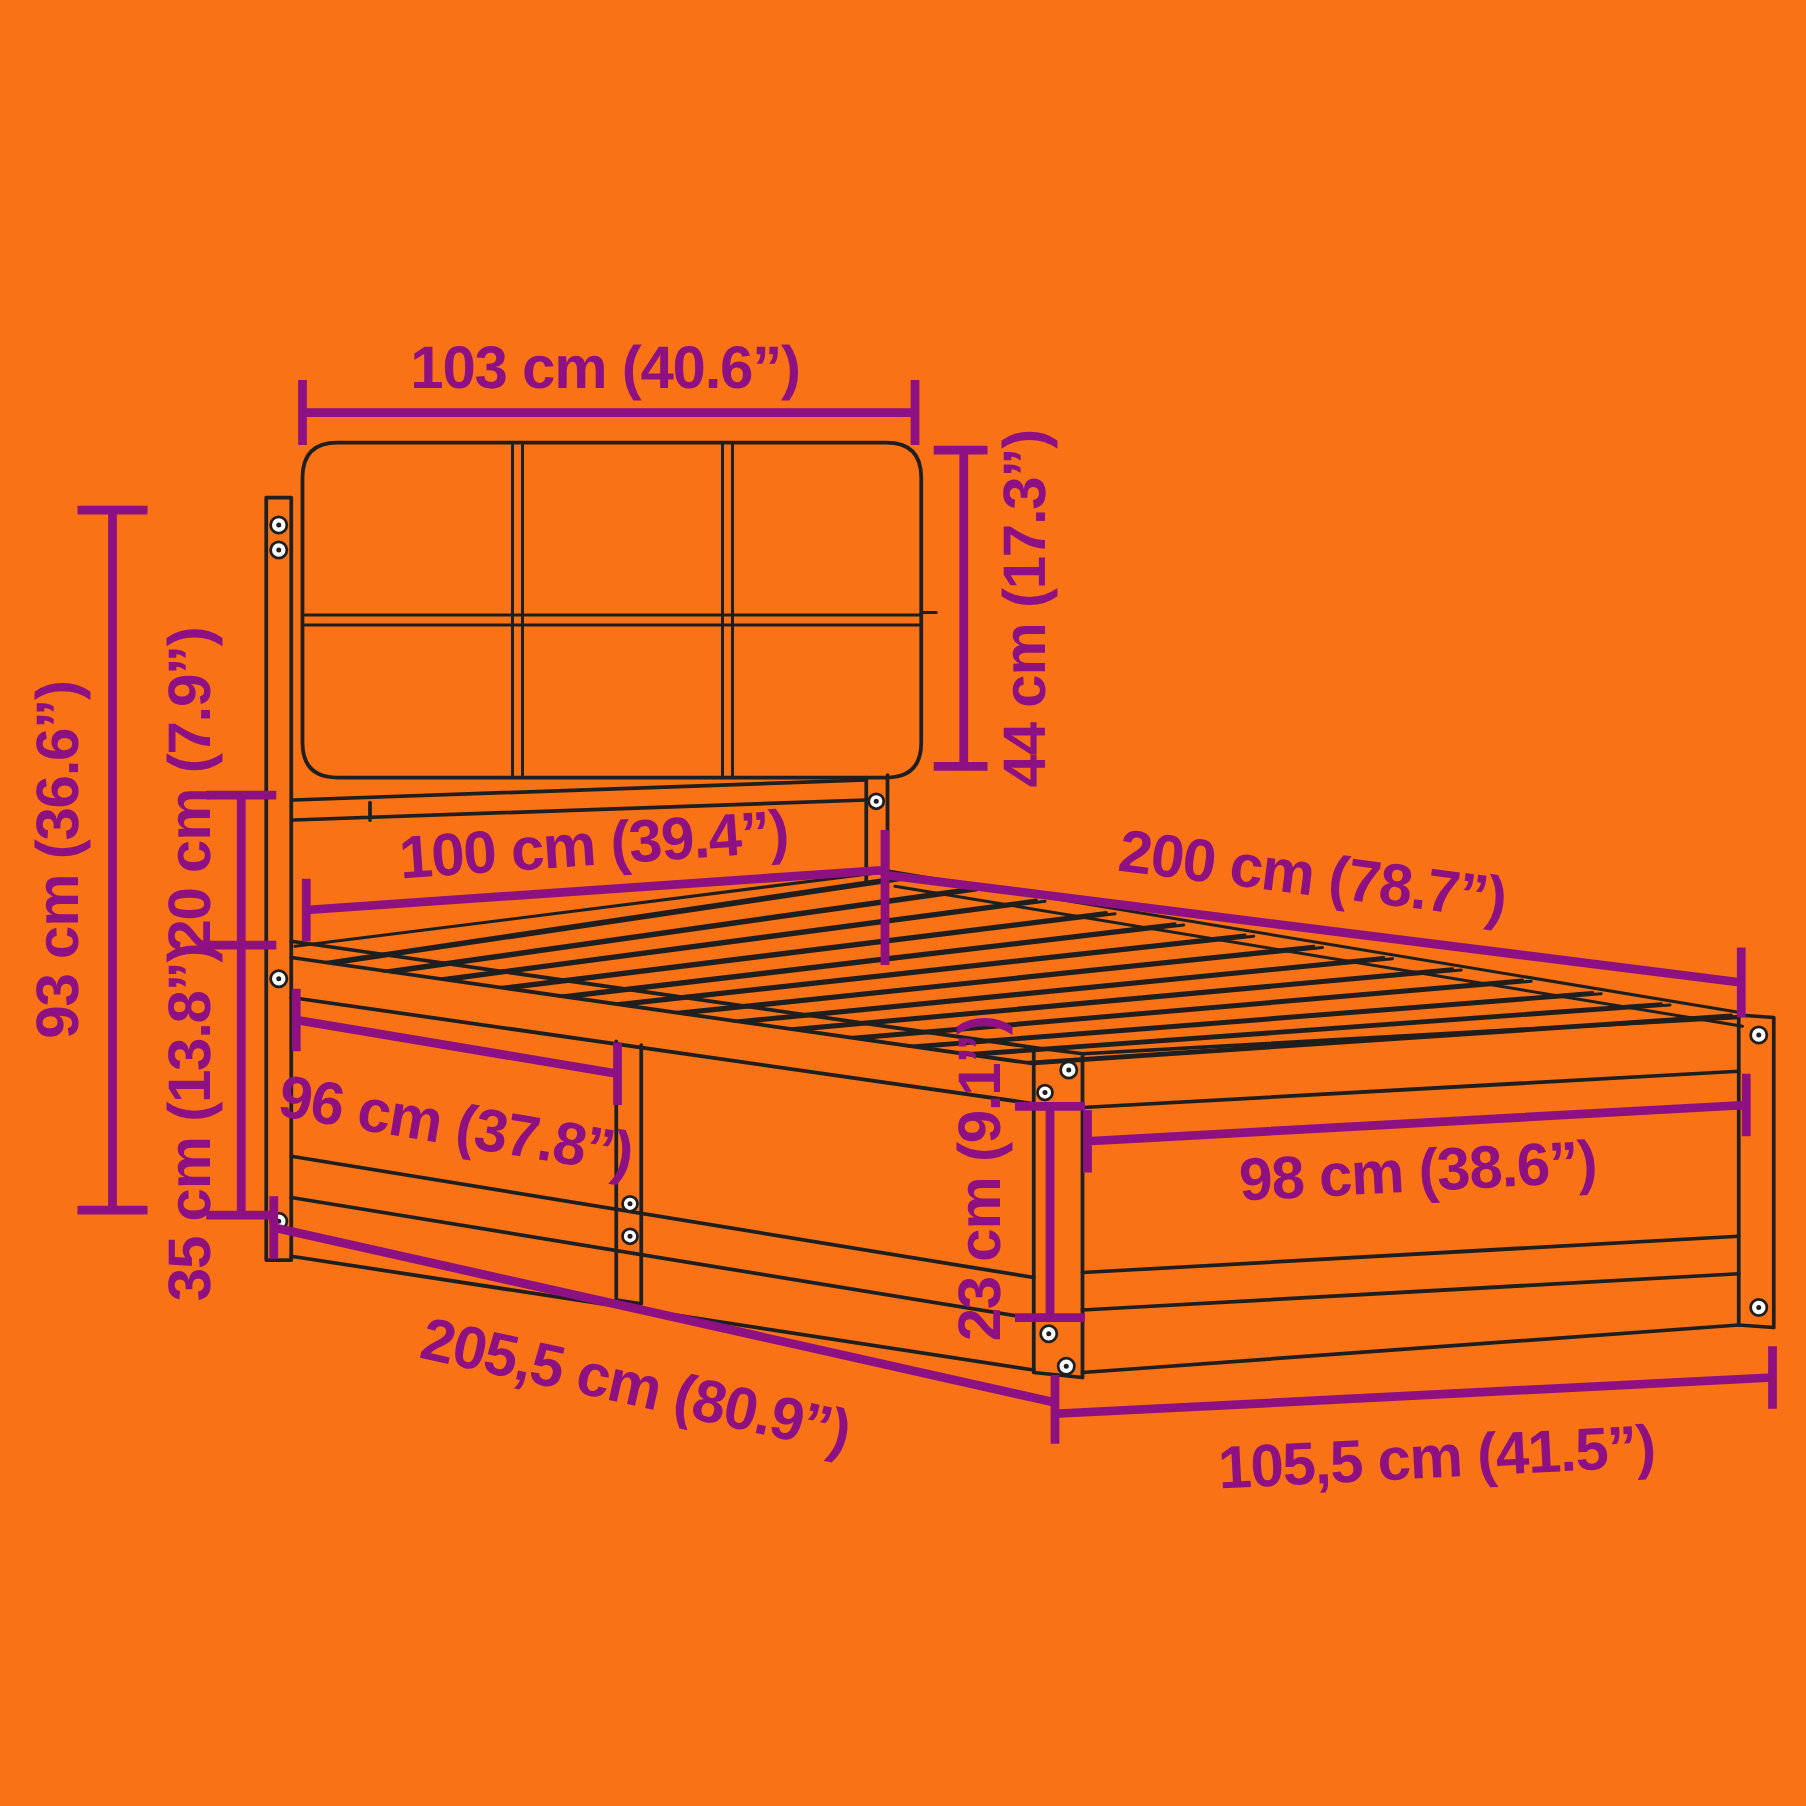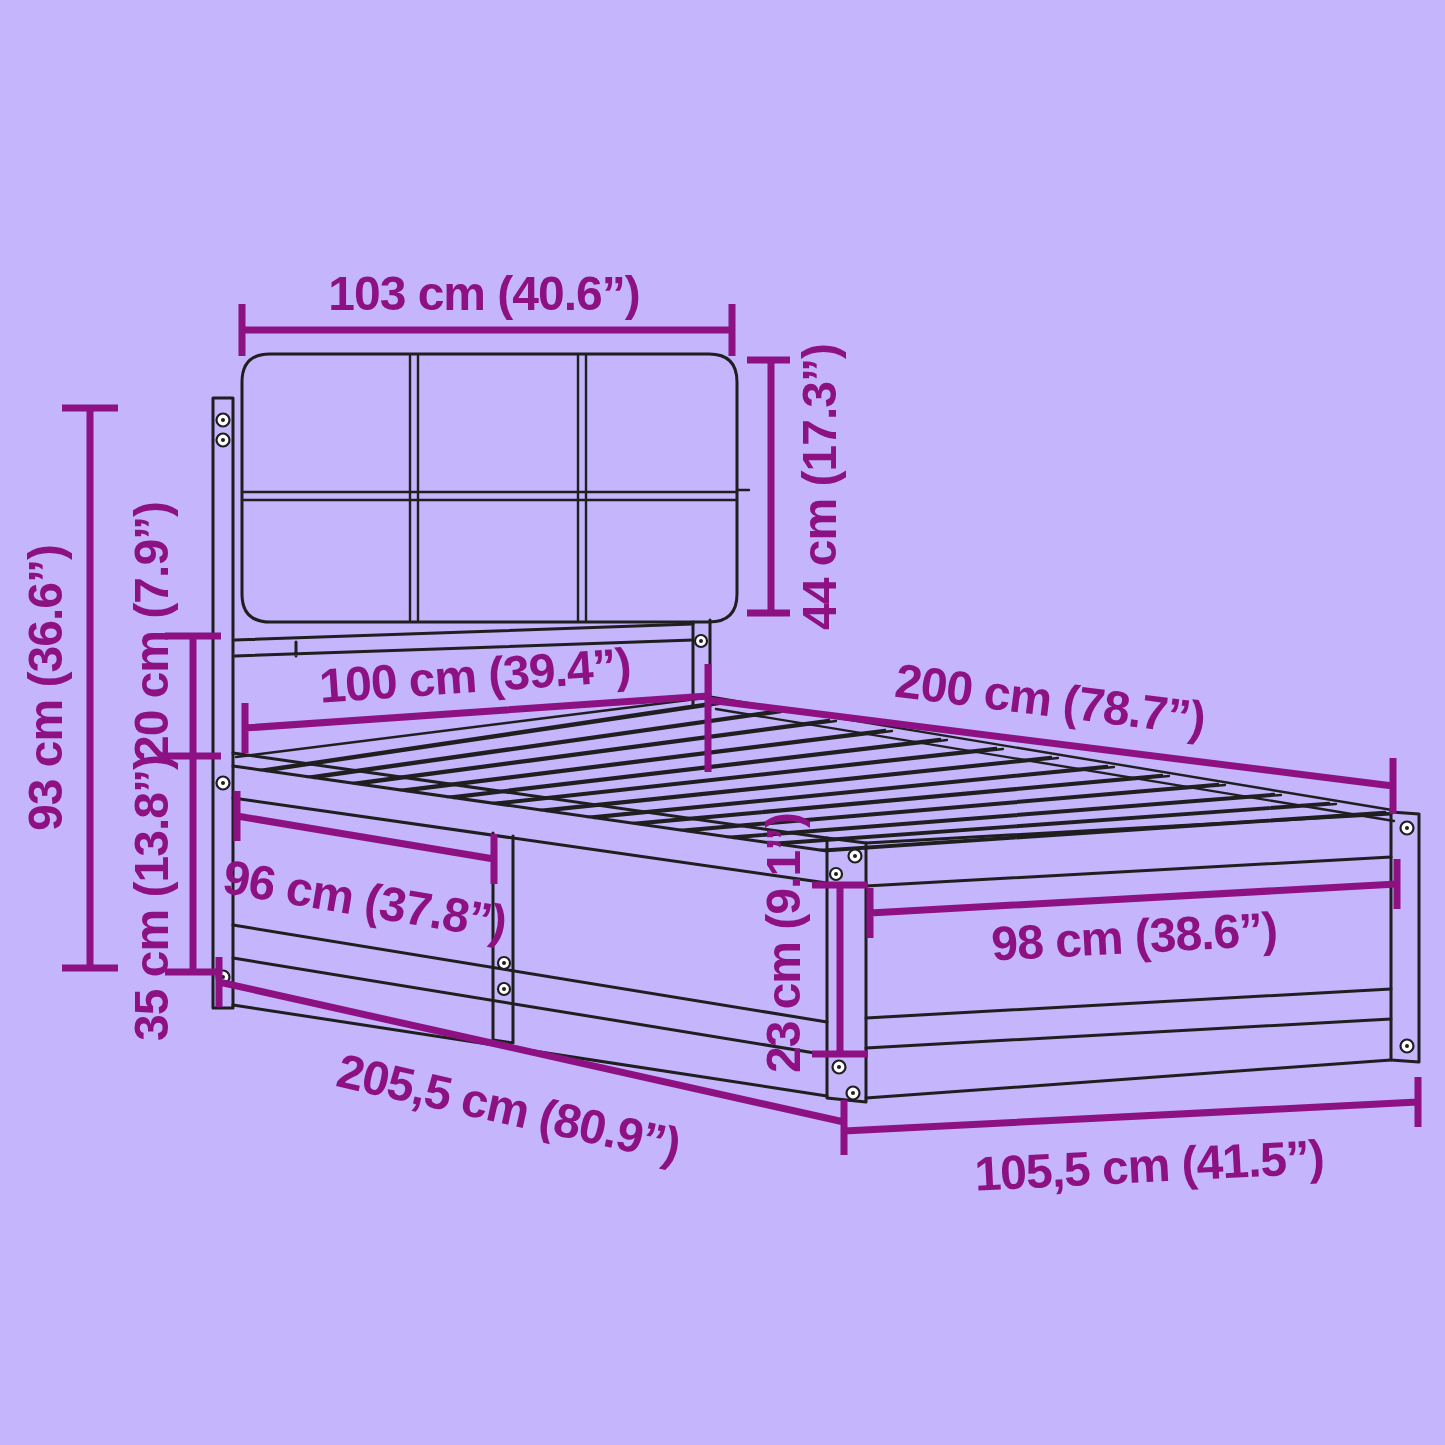--- a/index.html
+++ b/index.html
@@ -4,21 +4,21 @@
 <style>
   html, body {
     margin: 0;
     padding: 0;
     background: #ffffff;
   }
   .canvas {
     position: relative;
     width: 1445px;
     height: 1445px;
-    background: #c4b5fd;
+    background: #f97316;
     overflow: hidden;
     font-family: "Liberation Sans", "DejaVu Sans", sans-serif;
   }
   svg { display: block; }
 
   
   .art {
     fill: none;
     stroke: #1f1f1f;
     stroke-width: 3;

